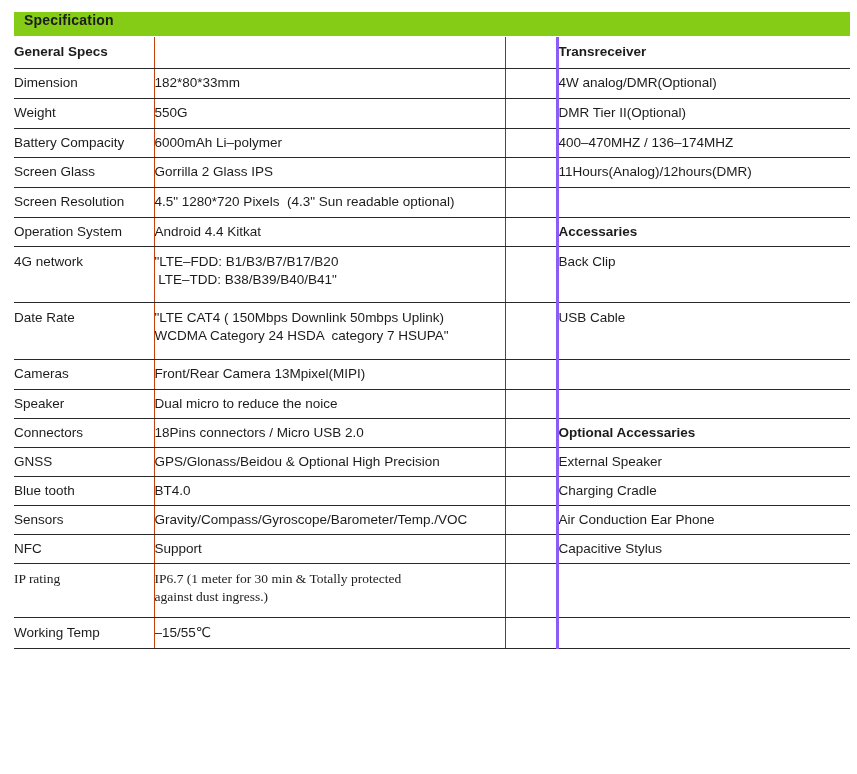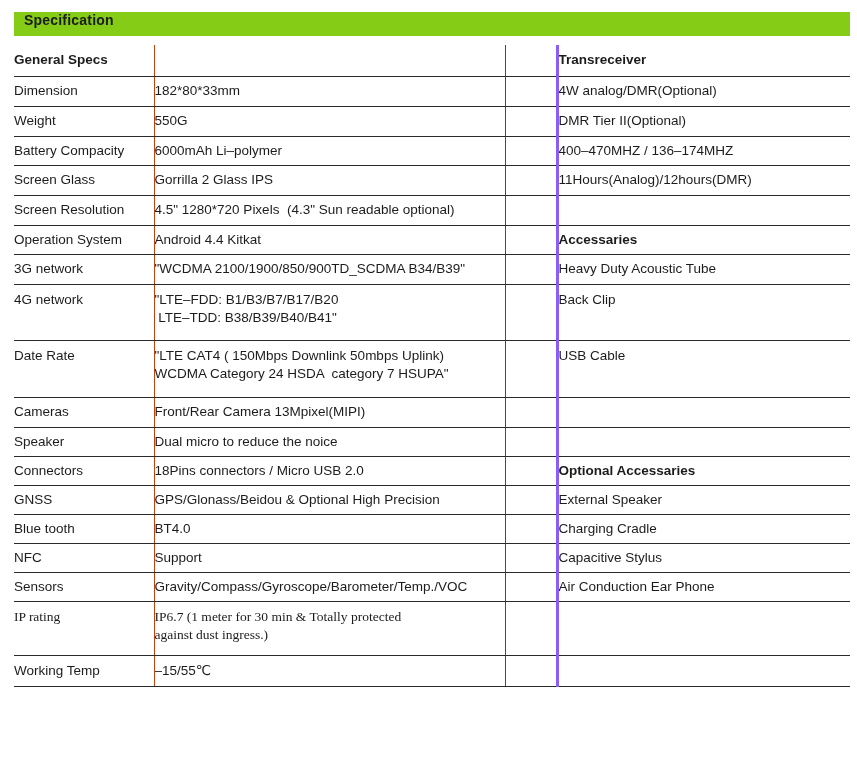--- a/index.html
+++ b/index.html
@@ -26,21 +26,21 @@
     display: flex;
     padding-left: 10px;
     font-size: 14px;
     font-weight: bold;
     letter-spacing: 0.2px;
   }
   table.spec-table {
     border-collapse: collapse;
     table-layout: fixed;
     width: 836px;
-    margin-top: 9px;
+    margin-top: 1px;
   }
   table.spec-table td {
     box-sizing: border-box;
     border-bottom: 1.5px solid #2a2a2a;
     padding: 0;
     font-size: 13.5px;
     line-height: 18px;
     vertical-align: middle;
     overflow: hidden;
   }
@@ -109,26 +109,20 @@
         <td class="c2">4.5" 1280*720 Pixels  (4.3" Sun readable optional)</td>
         <td class="c3"></td>
         <td class="c4"></td>
       </tr>
       <tr class="spec-row">
         <td class="c1">Operation System</td>
         <td class="c2">Android 4.4 Kitkat</td>
         <td class="c3"></td>
         <td class="c4 bold">Accessaries</td>
       </tr>
-      <tr class="spec-row h30">
-        <td class="c1">3G network</td>
-        <td class="c2">"WCDMA 2100/1900/850/900TD_SCDMA B34/B39"</td>
-        <td class="c3"></td>
-        <td class="c4">Heavy Duty Acoustic Tube</td>
-      </tr>
       <tr class="spec-row tall56 v-top">
         <td class="c1">4G network</td>
         <td class="c2">"LTE–FDD: B1/B3/B7/B17/B20
  LTE–TDD: B38/B39/B40/B41"</td>
         <td class="c3"></td>
         <td class="c4">Back Clip</td>
       </tr>
       <tr class="spec-row tall57 v-top">
         <td class="c1">Date Rate</td>
         <td class="c2">"LTE CAT4 ( 150Mbps Downlink 50mbps Uplink)
@@ -160,30 +154,30 @@
         <td class="c3"></td>
         <td class="c4">External Speaker</td>
       </tr>
       <tr class="spec-row">
         <td class="c1">Blue tooth</td>
         <td class="c2">BT4.0</td>
         <td class="c3"></td>
         <td class="c4">Charging Cradle</td>
       </tr>
       <tr class="spec-row">
+        <td class="c1">Sensors</td>
+        <td class="c2">Gravity/Compass/Gyroscope/Barometer/Temp./VOC</td>
+        <td class="c3"></td>
+        <td class="c4">Air Conduction Ear Phone</td>
+      </tr>
+      <tr class="spec-row">
         <td class="c1">NFC</td>
         <td class="c2">Support</td>
         <td class="c3"></td>
         <td class="c4">Capacitive Stylus</td>
-      </tr>
-      <tr class="spec-row">
-        <td class="c1">Sensors</td>
-        <td class="c2">Gravity/Compass/Gyroscope/Barometer/Temp./VOC</td>
-        <td class="c3"></td>
-        <td class="c4">Air Conduction Ear Phone</td>
       </tr>
       <tr class="spec-row tall54 v-top">
         <td class="c1">IP rating</td>
         <td class="c2">IP6.7 (1 meter for 30 min &amp; Totally protected
 against dust ingress.)</td>
         <td class="c3"></td>
         <td class="c4"></td>
       </tr>
       <tr class="spec-row h31">
         <td class="c1">Working Temp</td>

